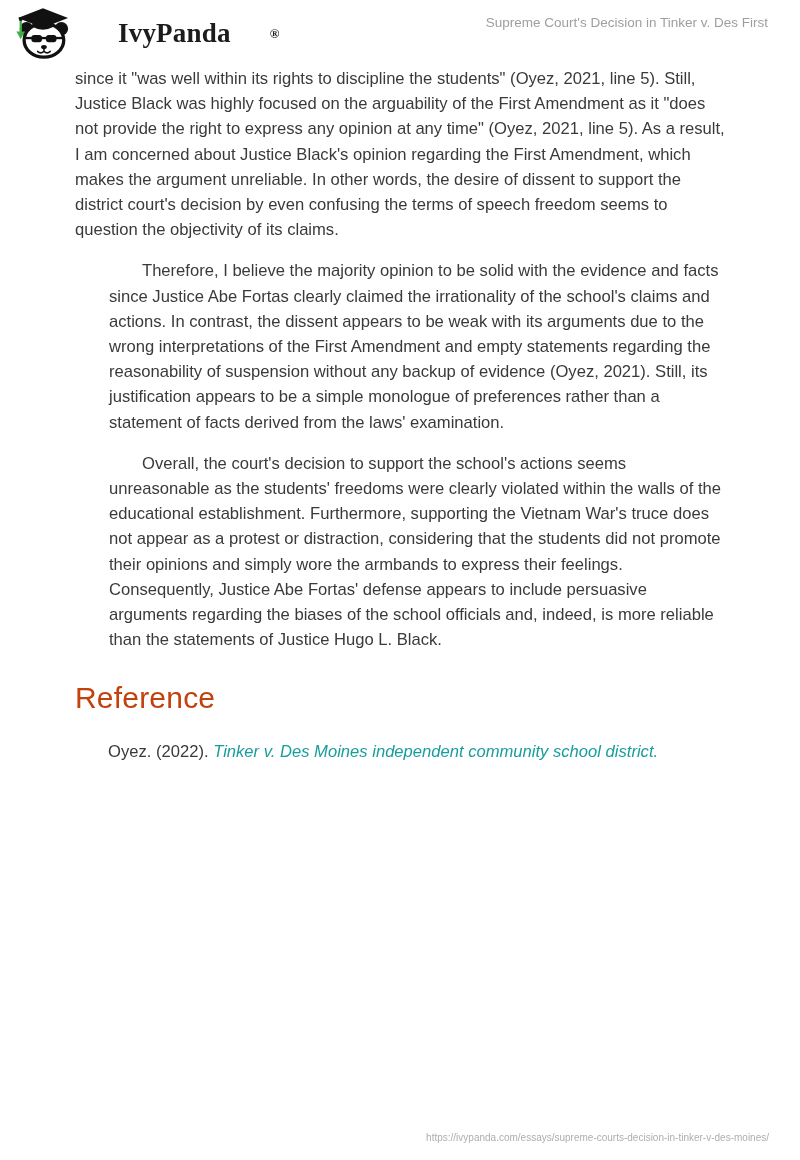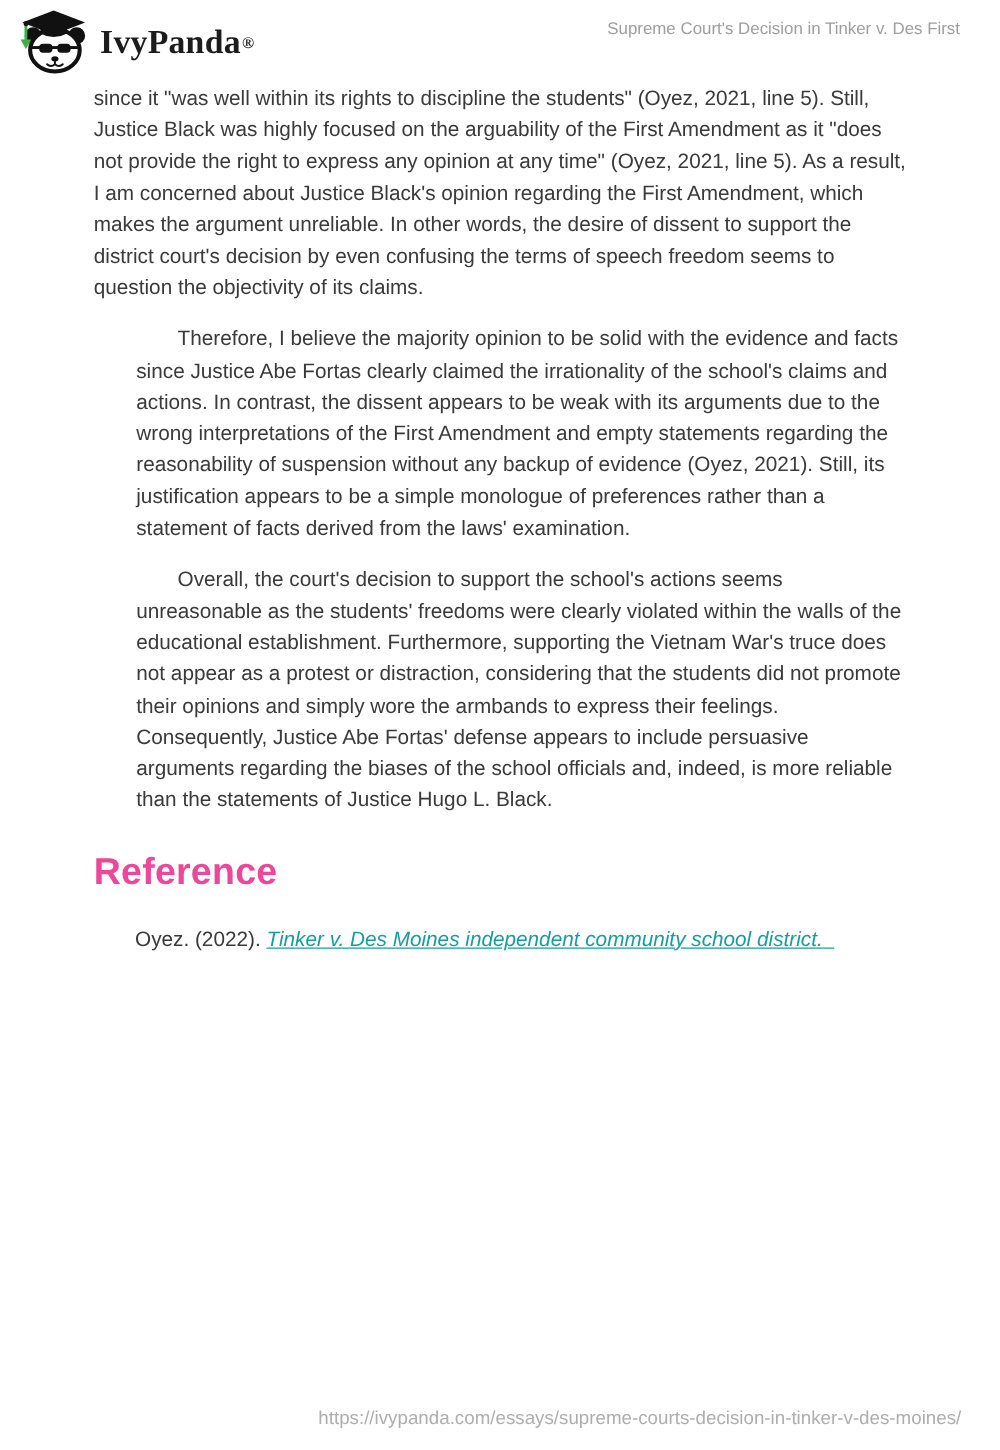--- a/index.html
+++ b/index.html
@@ -17,20 +17,21 @@
     position: absolute;
     top: 0; left: 0; right: 0;
     height: 64px;
   }
   .logo {
     position: absolute;
     top: 7px;
     left: 13px;
     display: flex;
     align-items: center;
+    gap: 38px;
   }
   .logo-mark { width: 58px; height: 53px; display: block; }
   .logo-text {
     font-family: "Liberation Serif", serif;
     font-weight: 700;
     font-size: 27px;
     color: #1c1c1c;
     margin-left: 9px;
     letter-spacing: 0.2px;
   }
@@ -56,40 +57,39 @@
     left: 75px;
     width: 651px;
     color: #3a3a3a;
     font-size: 16.6px;
     line-height: 25.2px;
   }
   .content p.para { margin-bottom: 16px; }
   .content p.indent { text-indent: 33px; margin-left: 34px; }
   .ref-heading {
     font-size: 30px;
-    font-weight: 700;
-    color: #ec4899;
+    font-weight: 400;
+    color: #c2410c;
     margin-top: 33px;
     margin-bottom: 28px;
     letter-spacing: 0.2px;
   }
   .ref-entry { text-indent: 33px; }
   .ref-link {
     color: #189d9d;
     font-style: italic;
-    text-decoration: underline;
     cursor: pointer;
   }
   .ref-link::after { content: "\00a0\00a0"; }
   
   .footer-url {
     position: absolute;
     right: 31px;
     bottom: 17px;
-    font-size: 15px;
+    font-size: 10px;
     color: #aeaeae;
   }
 </style>
 </head>
 <body>
 
 <div class="page">
 
   <div class="header">
     <div class="logo">

